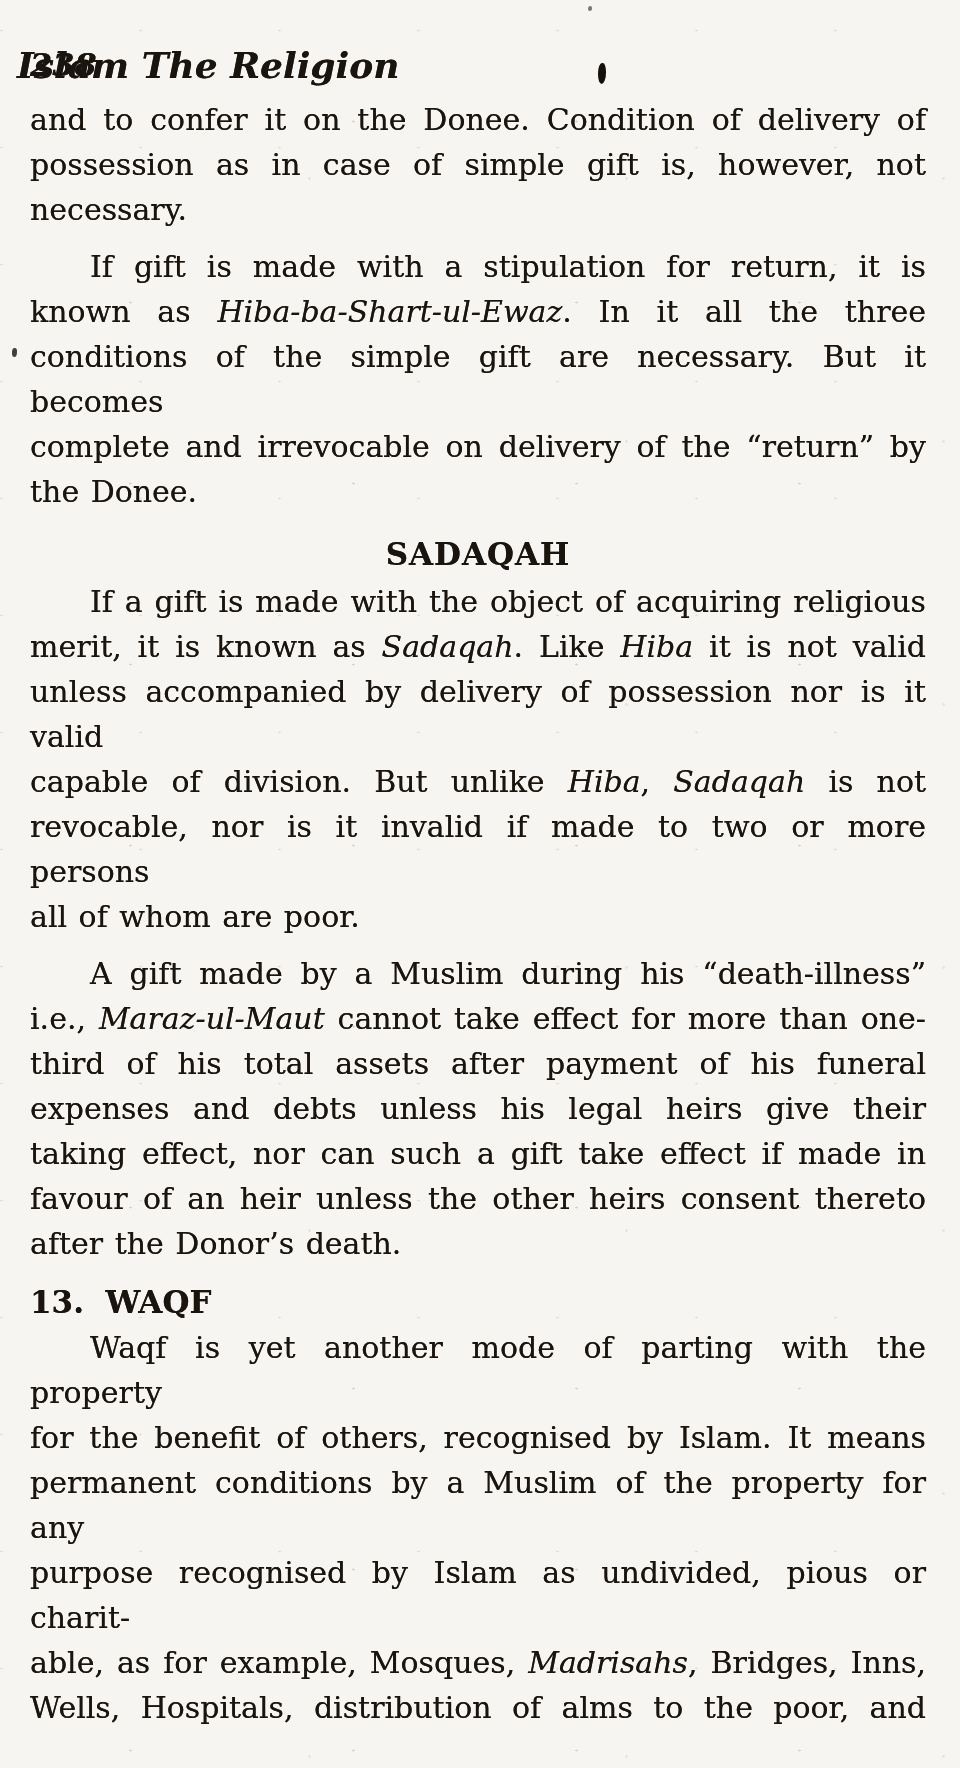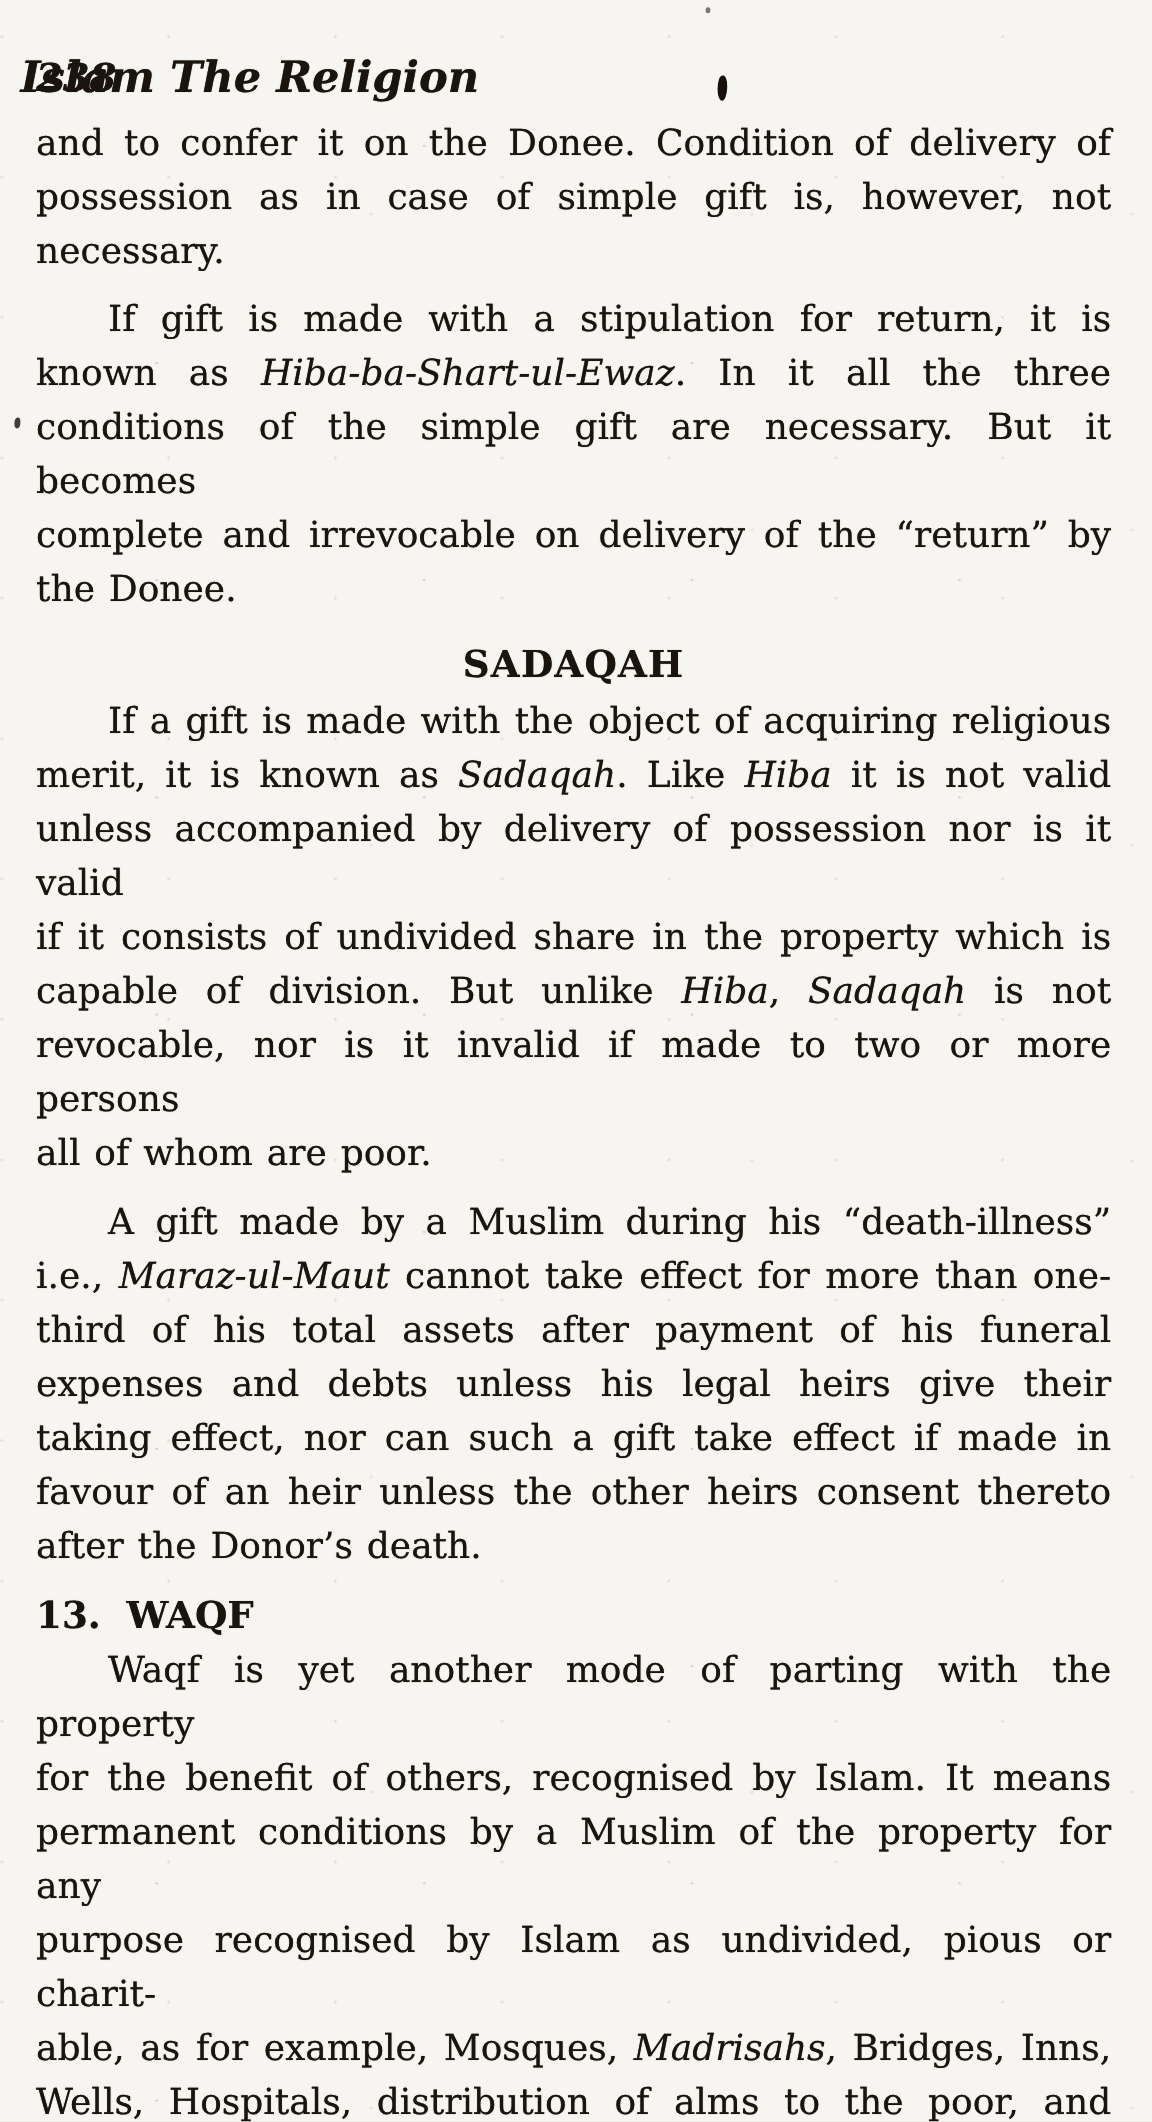--- a/index.html
+++ b/index.html
@@ -110,21 +110,20 @@
         <div class="line">known as <em>Hiba-ba-Shart-ul-Ewaz</em>. In it all the three</div>
         <div class="line">conditions of the simple gift are necessary. But it becomes</div>
         <div class="line">complete and irrevocable on delivery of the “return” by</div>
         <div class="line left-last">the Donee.</div>
       </div>
       <div class="heading heading-c">SADAQAH</div>
       <div class="para">
         <div class="line indent">If a gift is made with the object of acquiring religious</div>
         <div class="line">merit, it is known as <em>Sadaqah</em>.  Like <em>Hiba</em> it is not valid</div>
         <div class="line">unless accompanied by delivery of possession nor is it valid</div>
-        <div class="line">if it consists of undivided share in the property which is</div>
         <div class="line">capable of division. But unlike <em>Hiba</em>, <em>Sadaqah</em> is not</div>
         <div class="line">revocable, nor is it invalid if made to two or more persons</div>
         <div class="line left-last">all of whom are poor.</div>
       </div>
       <div class="para">
         <div class="line indent">A gift made by a Muslim during his “death-illness”</div>
         <div class="line">i.e., <em>Maraz-ul-Maut</em> cannot take effect for more than one-</div>
         <div class="line">third of his total assets after payment of his funeral</div>
         <div class="line">expenses and debts unless his legal heirs give their</div>
         <div class="line">taking effect, nor can such a gift take effect if made in</div>

